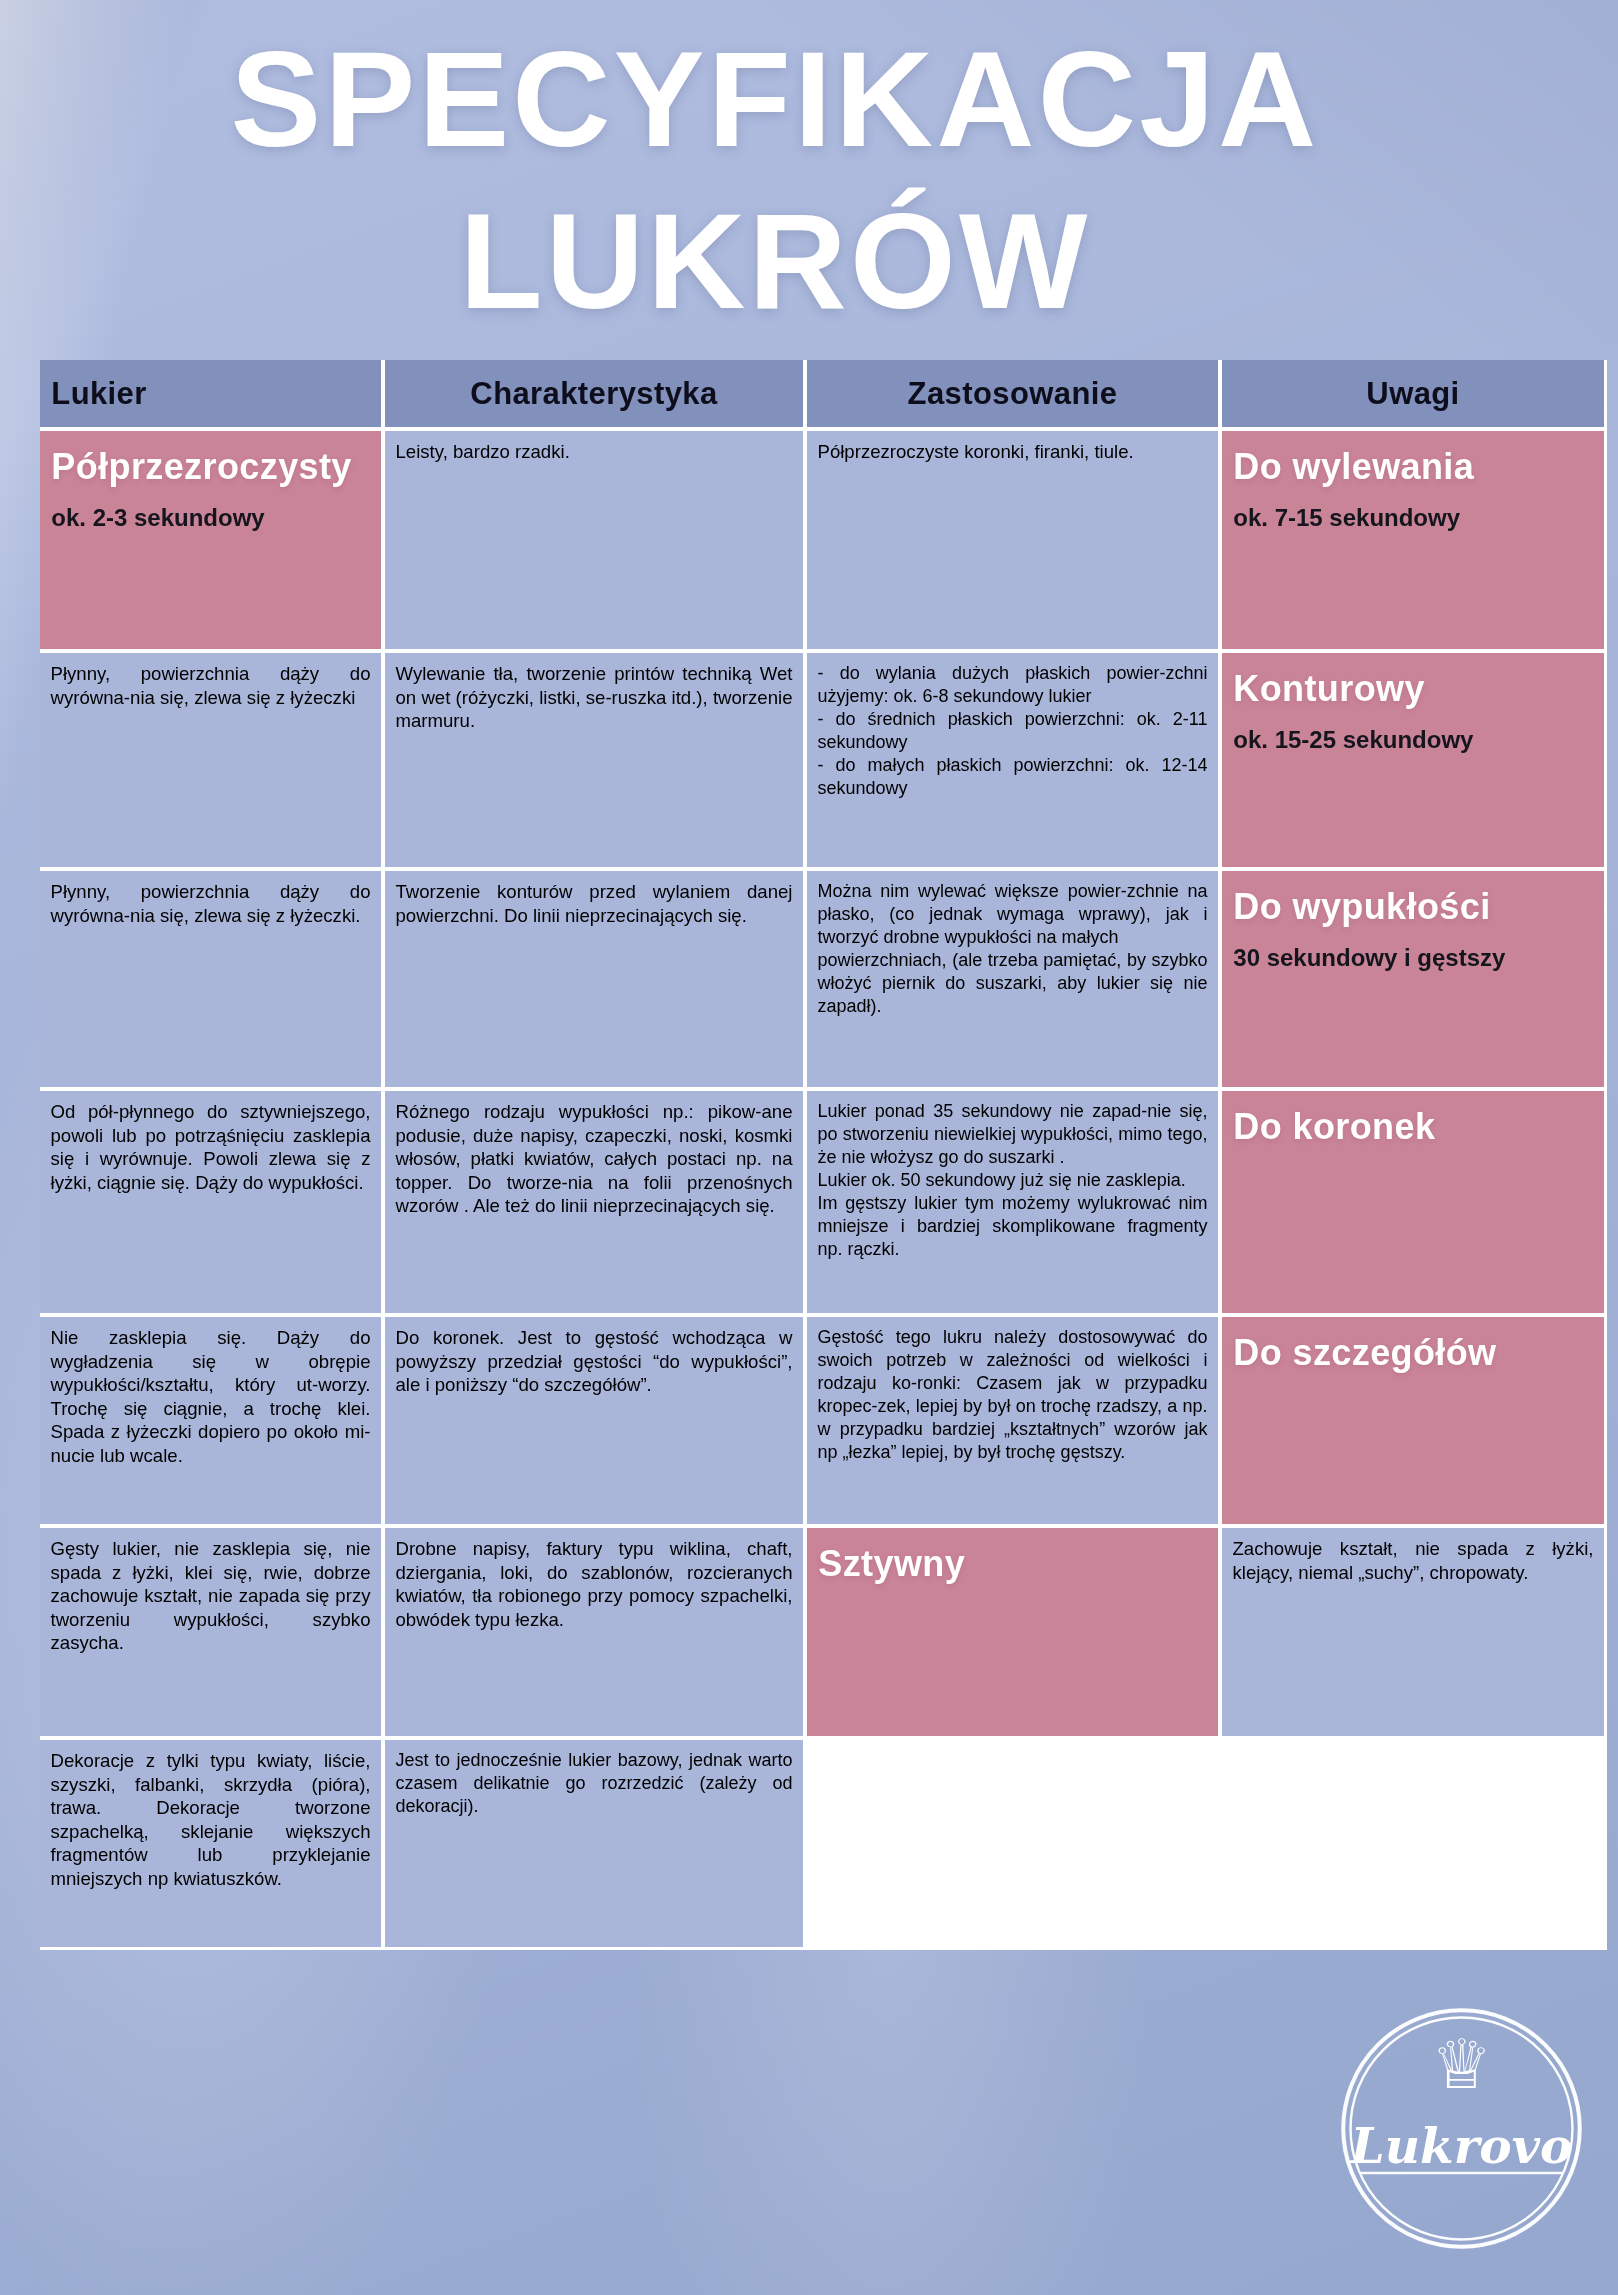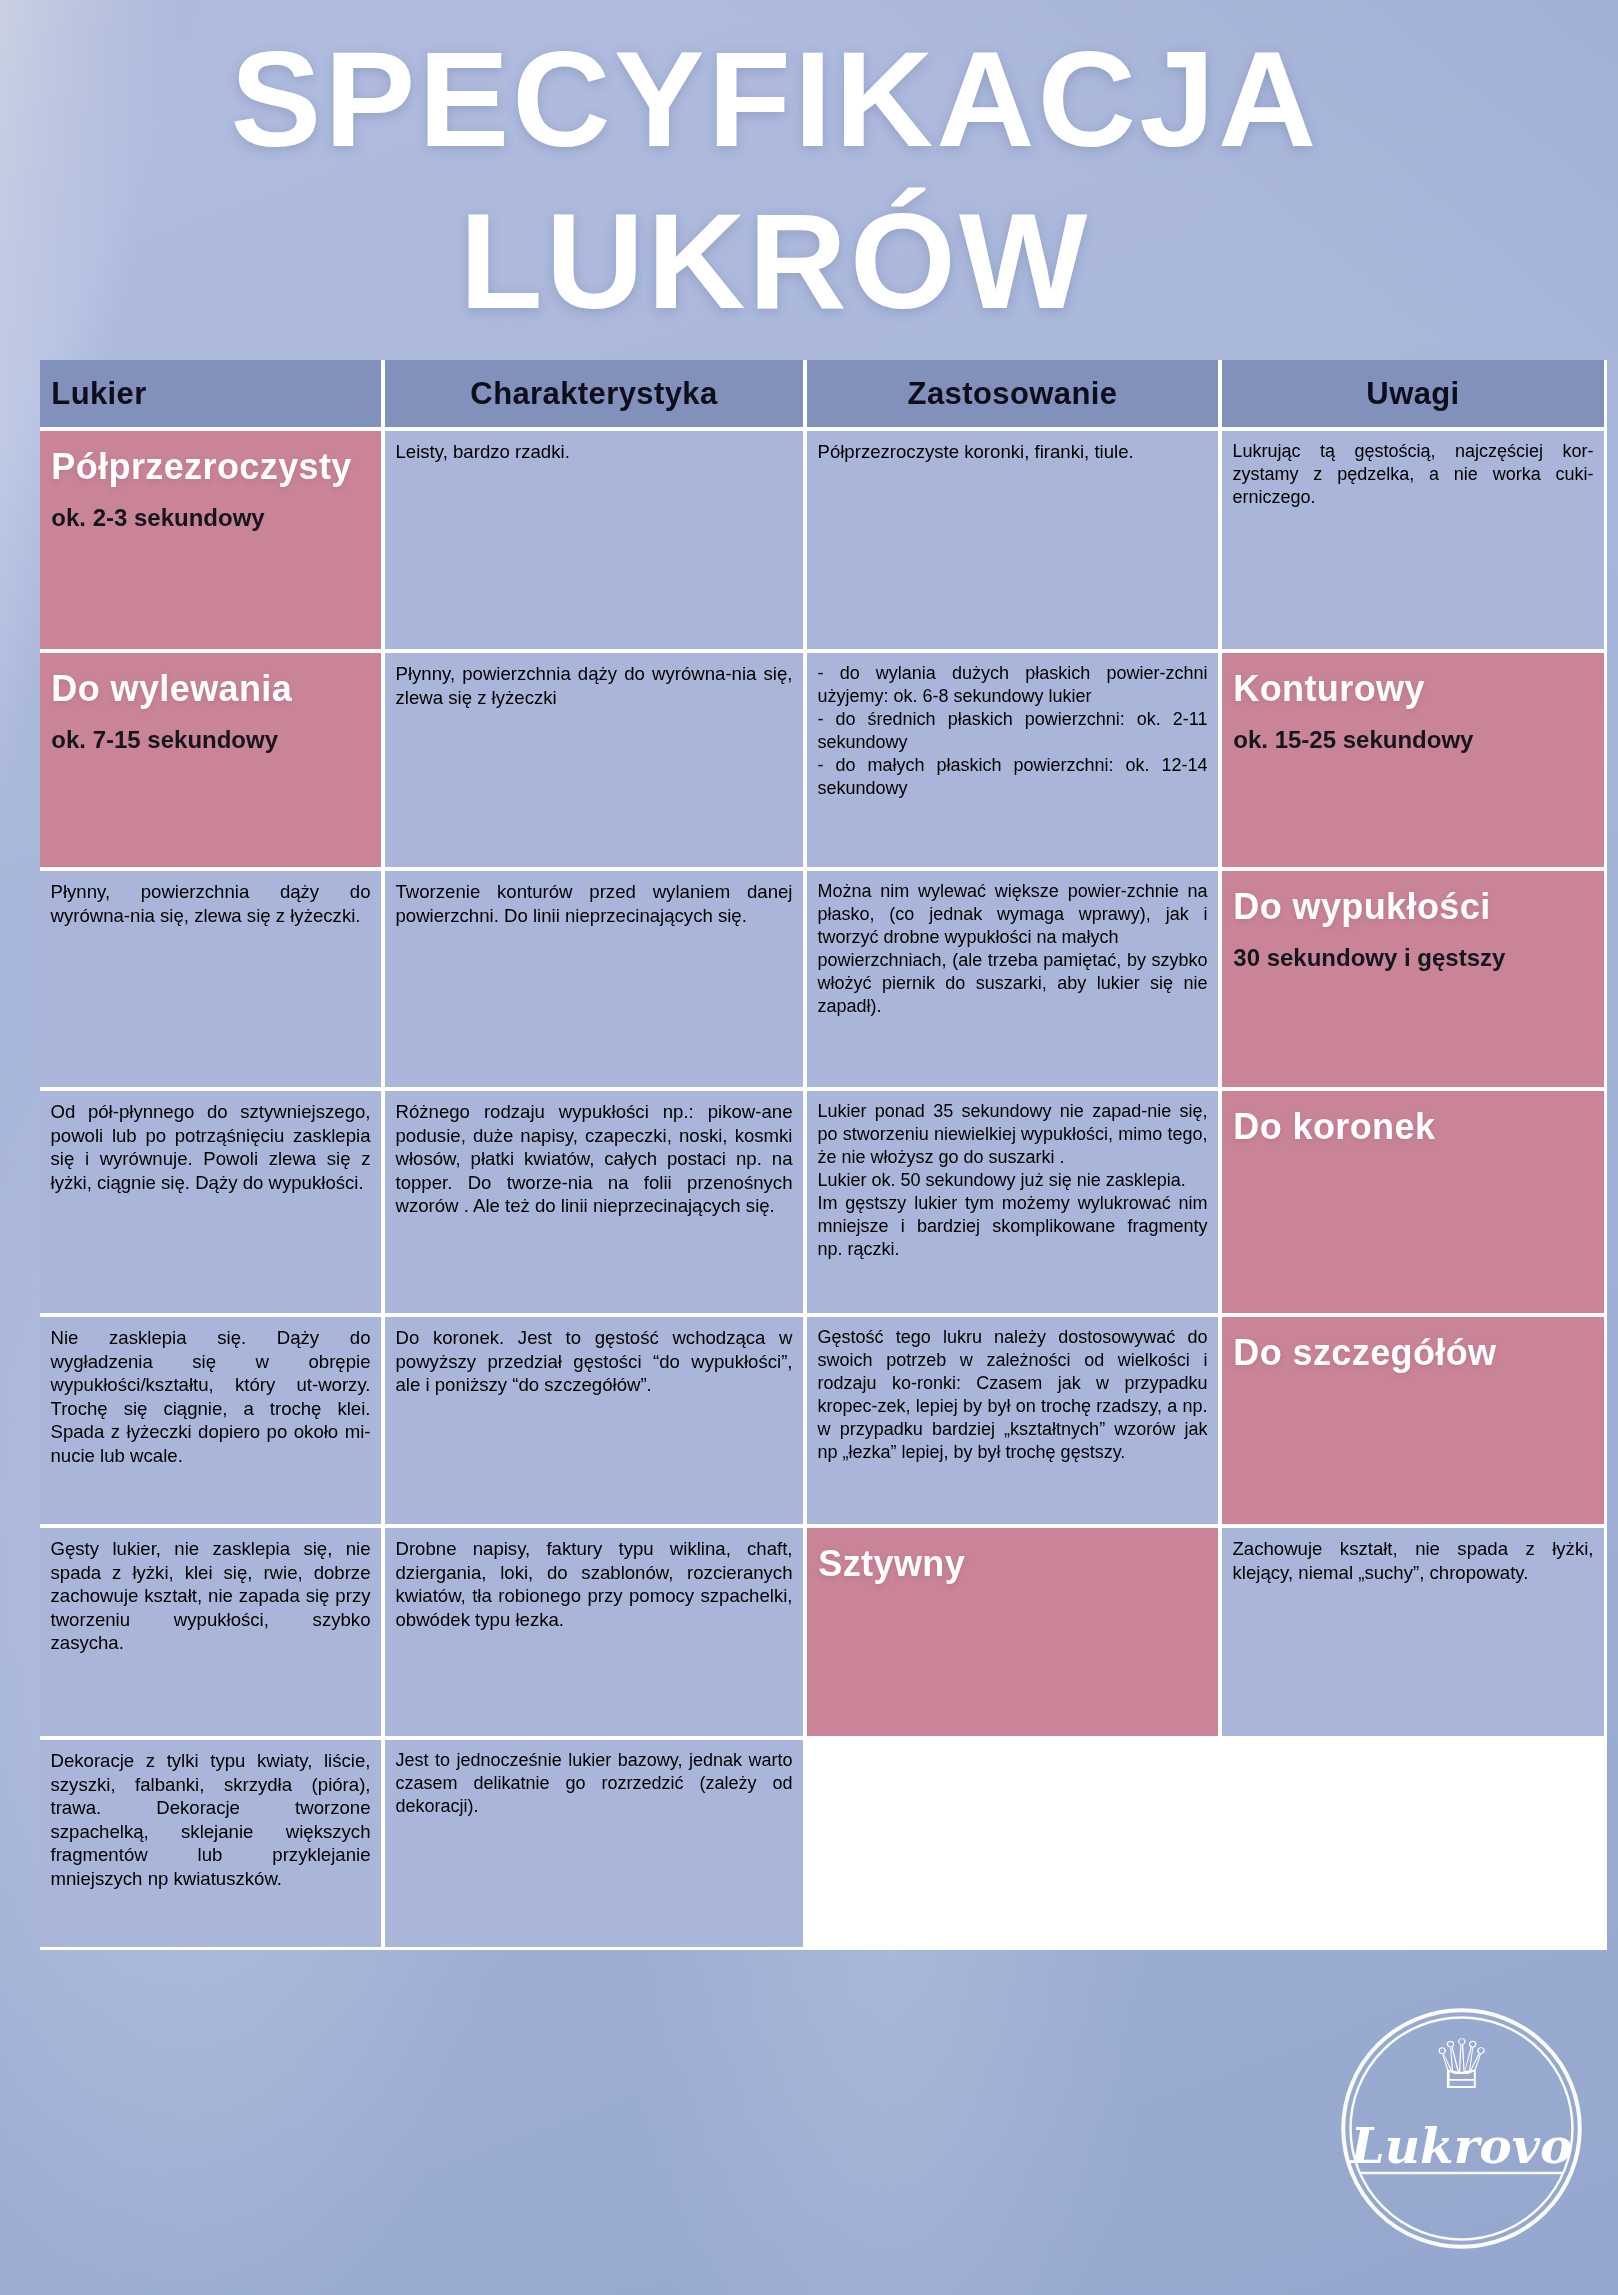--- a/index.html
+++ b/index.html
@@ -104,27 +104,27 @@
   <div class="th">Charakterystyka</div>
   <div class="th">Zastosowanie</div>
   <div class="th">Uwagi</div>
 
   <div class="name-cell">
     <div class="row-name">Półprzezroczysty</div>
     <div class="row-sub">ok. 2-3 sekundowy</div>
   </div>
   <div class="td">Leisty, bardzo rzadki.</div>
   <div class="td">Półprzezroczyste koronki, firanki, tiule.</div>
-  <div class="td tight">Lukrując tą gęstością, najczęściej kor-zystamy z pędzelka, a nie worka cuki-erniczego.</div>
 
   <div class="name-cell">
     <div class="row-name">Do wylewania</div>
     <div class="row-sub">ok. 7-15 sekundowy</div>
   </div>
   <div class="td">Płynny, powierzchnia dąży do wyrówna-nia się, zlewa się z łyżeczki</div>
+  <div class="td">Wylewanie tła, tworzenie printów techniką Wet on wet (różyczki, listki, se-ruszka itd.), tworzenie marmuru.</div>
   <div class="td tight">- do wylania dużych płaskich powier-zchni użyjemy: ok. 6-8 sekundowy lukier
 - do średnich płaskich powierzchni: ok. 2-11 sekundowy
 - do małych płaskich powierzchni: ok. 12-14 sekundowy</div>
 
   <div class="name-cell">
     <div class="row-name">Konturowy</div>
     <div class="row-sub">ok. 15-25 sekundowy</div>
   </div>
   <div class="td">Płynny, powierzchnia dąży do wyrówna-nia się, zlewa się z łyżeczki.</div>
   <div class="td">Tworzenie konturów przed wylaniem danej powierzchni. Do linii nieprzecinających się.</div>

